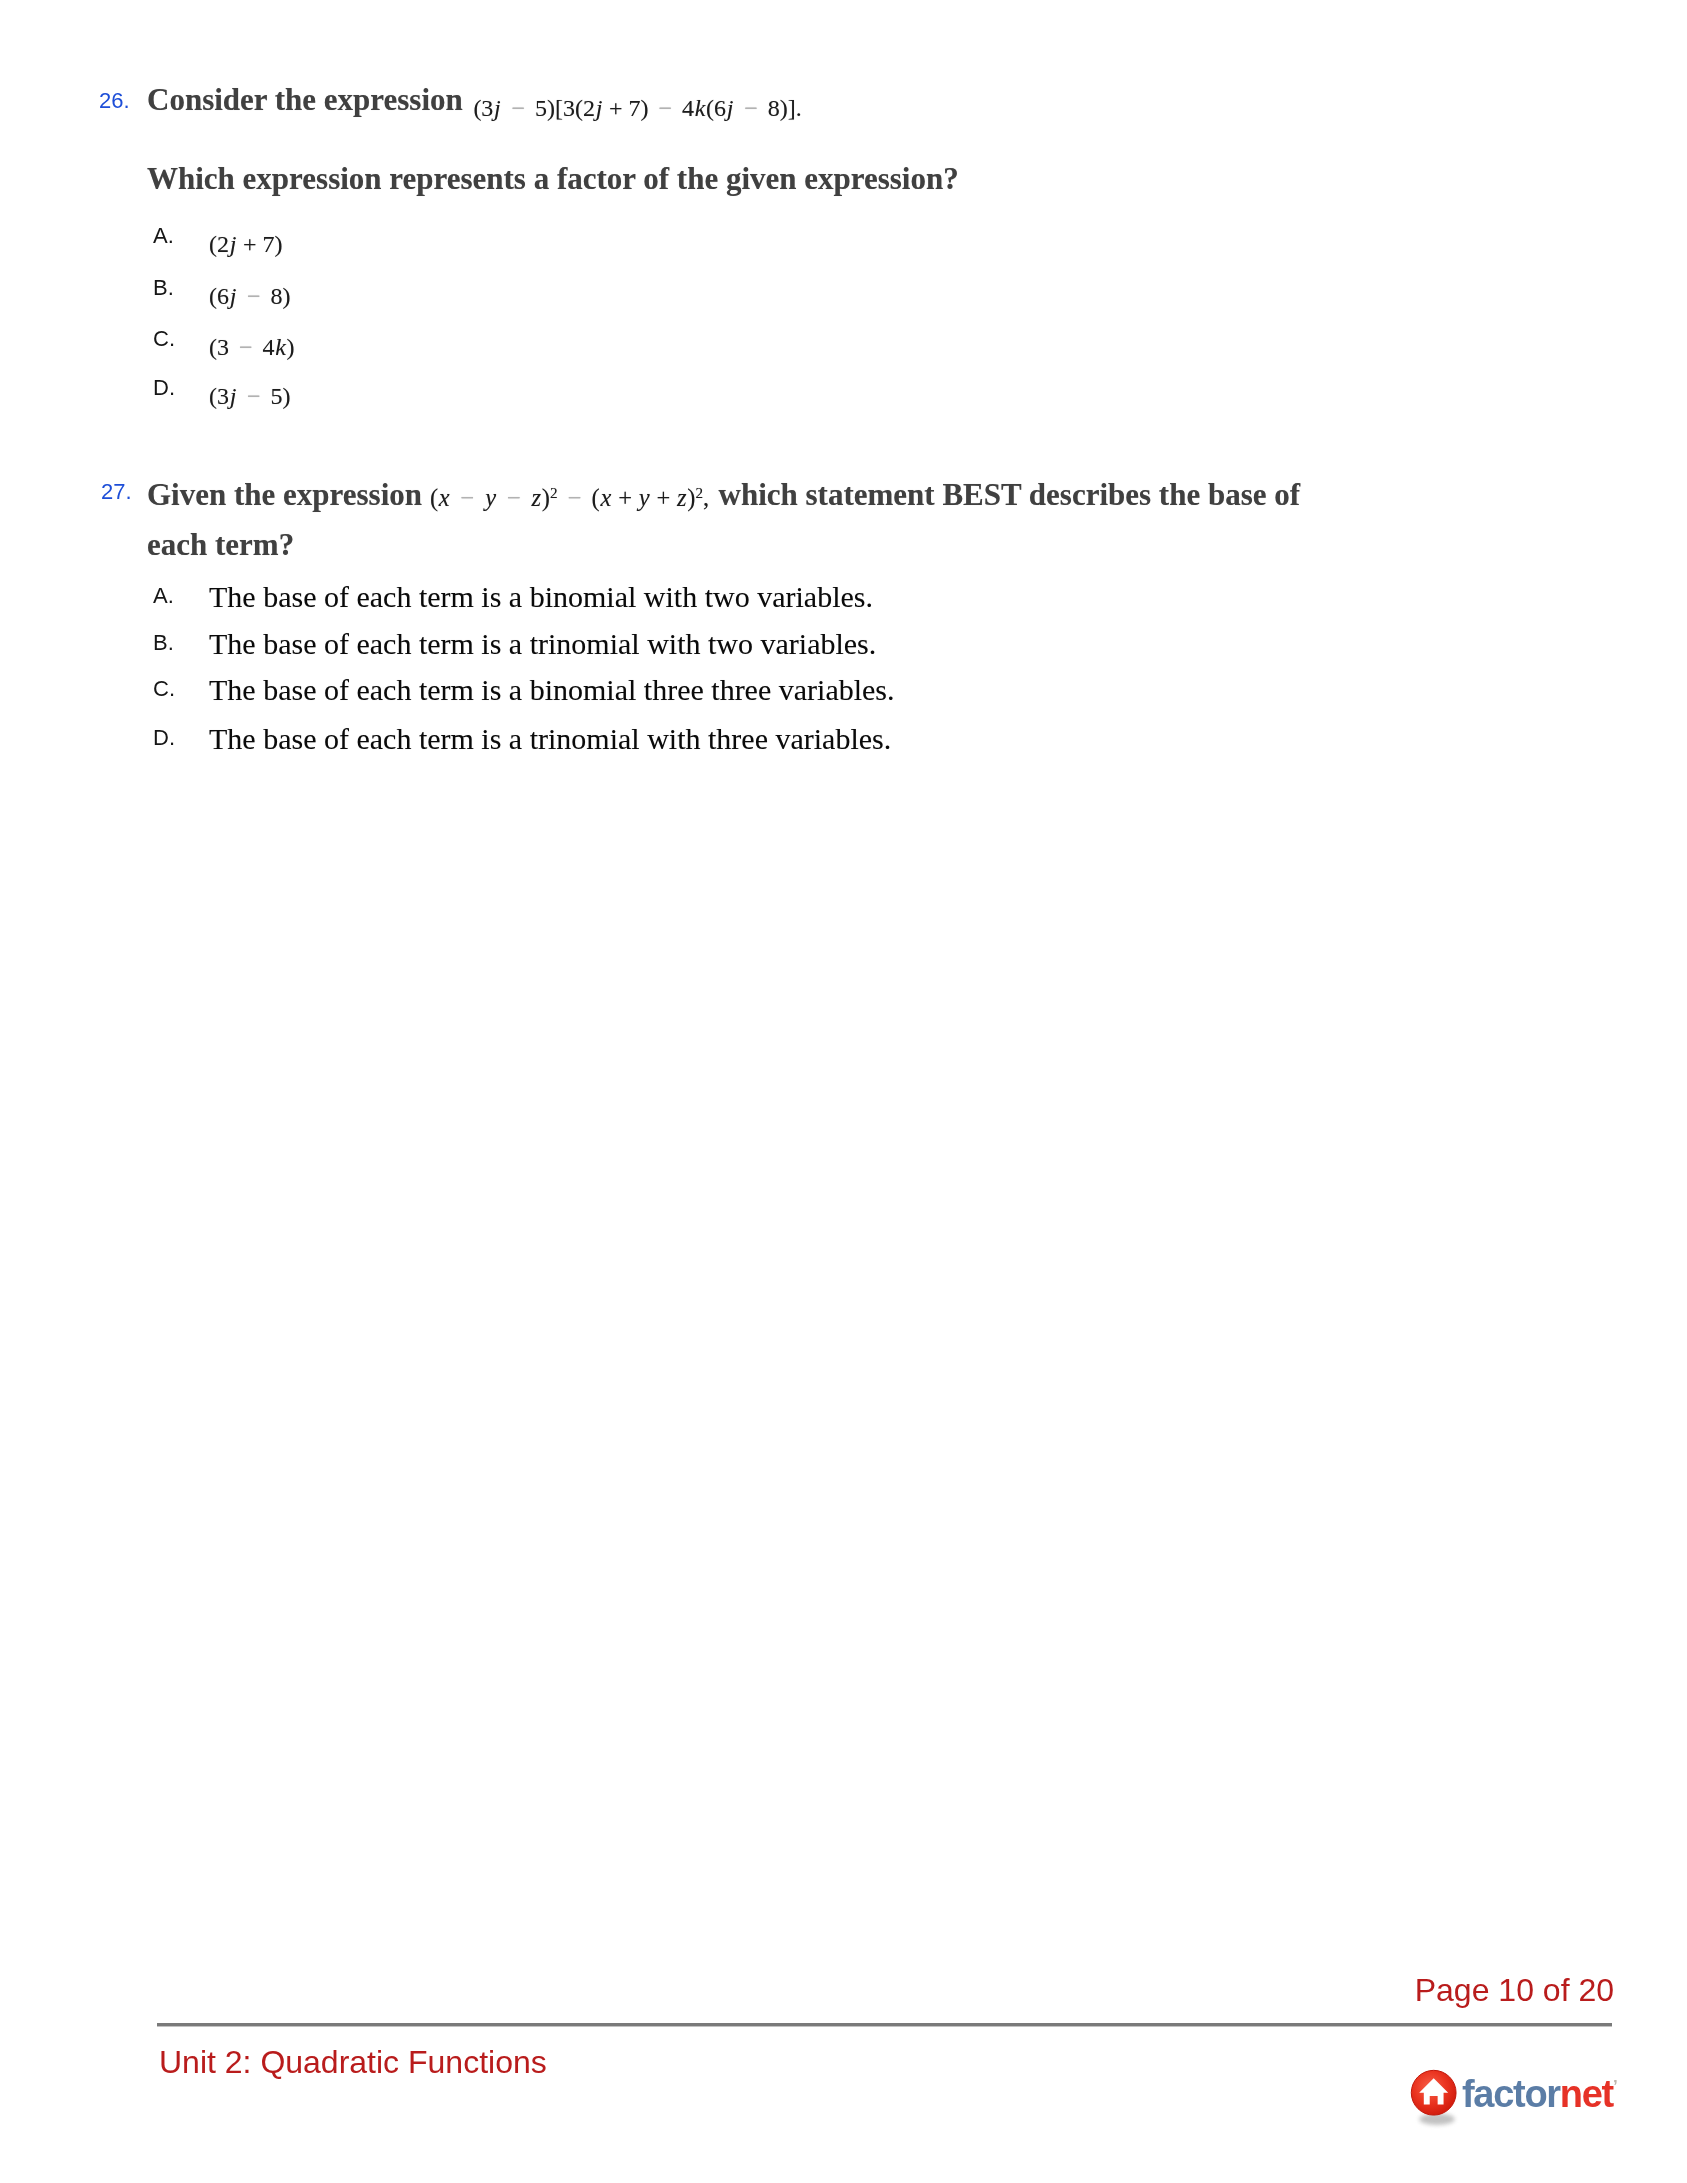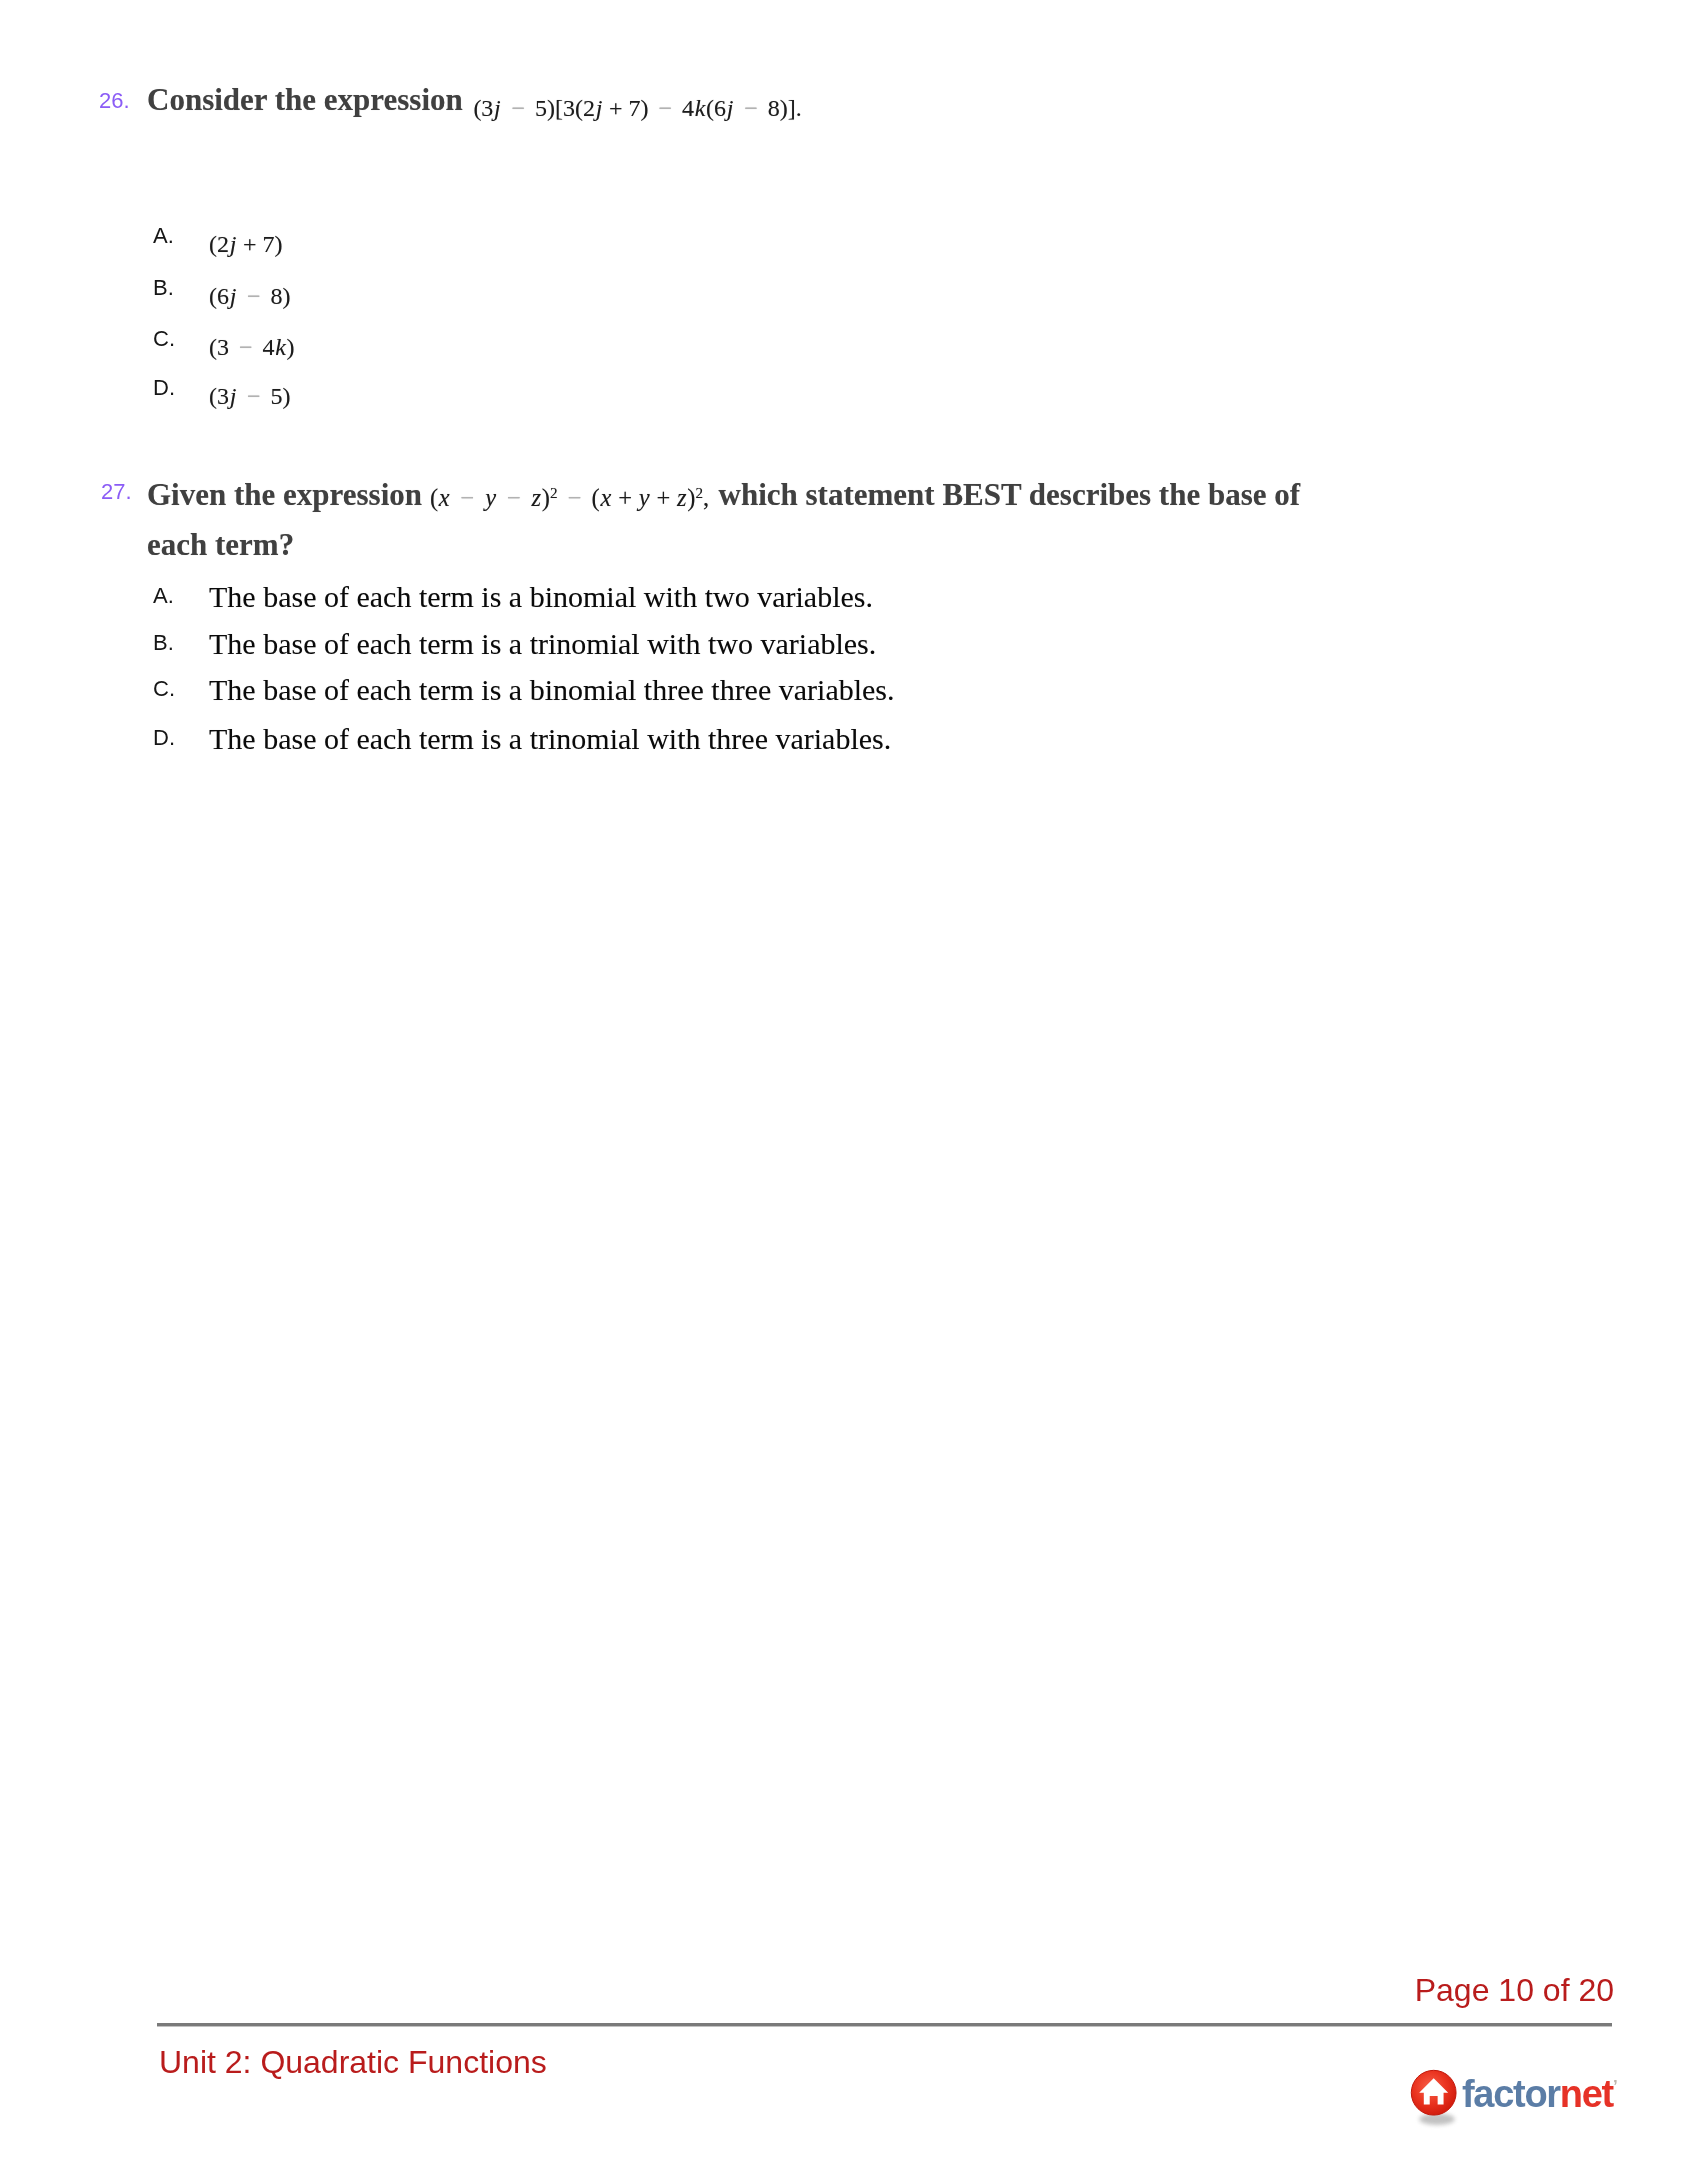--- a/index.html
+++ b/index.html
@@ -5,21 +5,21 @@
   html,body{margin:0;padding:0;}
   body{
     width:1687px;height:2183px;background:#ffffff;position:relative;overflow:hidden;
     font-family:"Liberation Sans",sans-serif;color:#000;
   }
   .abs{position:absolute;}
   .row{display:flex;align-items:flex-start;line-height:1;white-space:nowrap;}
 
   
   .qnum{
-    font-family:"Liberation Sans",sans-serif;font-size:22px;color:#8b5cf6;
+    font-family:"Liberation Sans",sans-serif;font-size:22px;color:#1d4ed8;
     flex:0 0 auto;line-height:1;
   }
   .q26num{width:48px;padding-top:6px;}
   .q27num{width:46px;padding-top:2px;}
   .opt-letter{
     font-family:"Liberation Sans",sans-serif;font-size:22px;color:#161616;
     width:56px;flex:0 0 auto;line-height:1;padding-top:3.3px;
   }
 
   
@@ -64,20 +64,21 @@
 <body>
 
 <div class="abs" style="left:0;top:0;width:1687px;height:2183px;">
 
   <div class="row abs" style="left:99px;top:84px;">
     <span class="qnum q26num">26.</span>
     <span class="stem">Consider the expression</span>
     <span class="math stem-math26">(3<i>j</i> <span class="mi">−</span> 5)[3(2<i>j</i> + 7) <span class="mi">−</span> 4<i>k</i>(6<i>j</i> <span class="mi">−</span> 8)].</span>
   </div>
 
+  <div class="abs stem" style="left:147px;top:163px;">Which expression represents a factor of the given expression?</div>
 
   <div class="row abs" style="left:153px;top:222px;">
     <span class="opt-letter">A.</span>
     <span class="math opt-math">(2<i>j</i> + 7)</span>
   </div>
   <div class="row abs" style="left:153px;top:274px;">
     <span class="opt-letter">B.</span>
     <span class="math opt-math">(6<i>j</i> <span class="mi">−</span> 8)</span>
   </div>
   <div class="row abs" style="left:153px;top:325px;">

